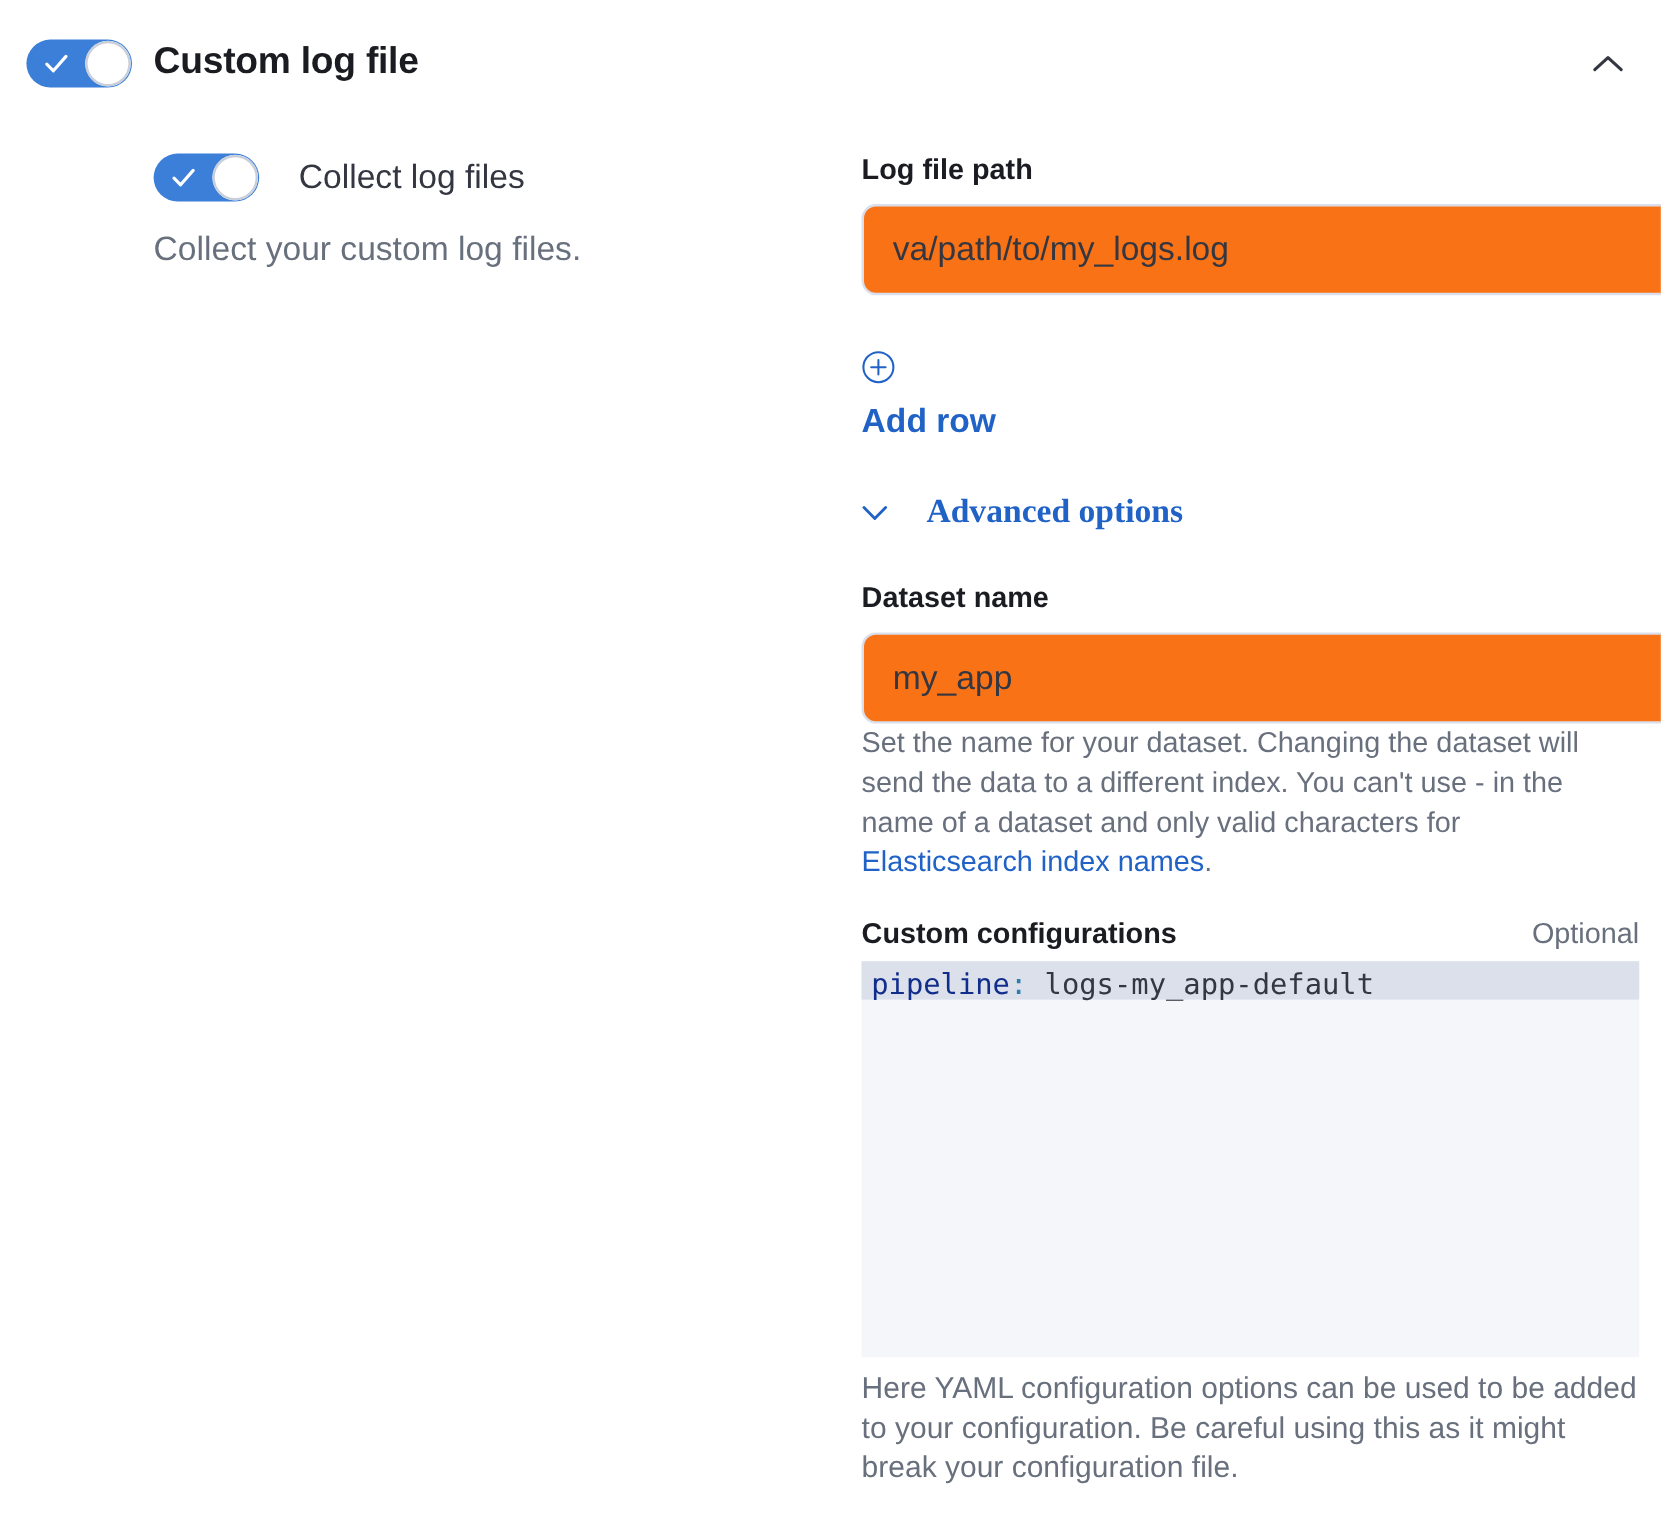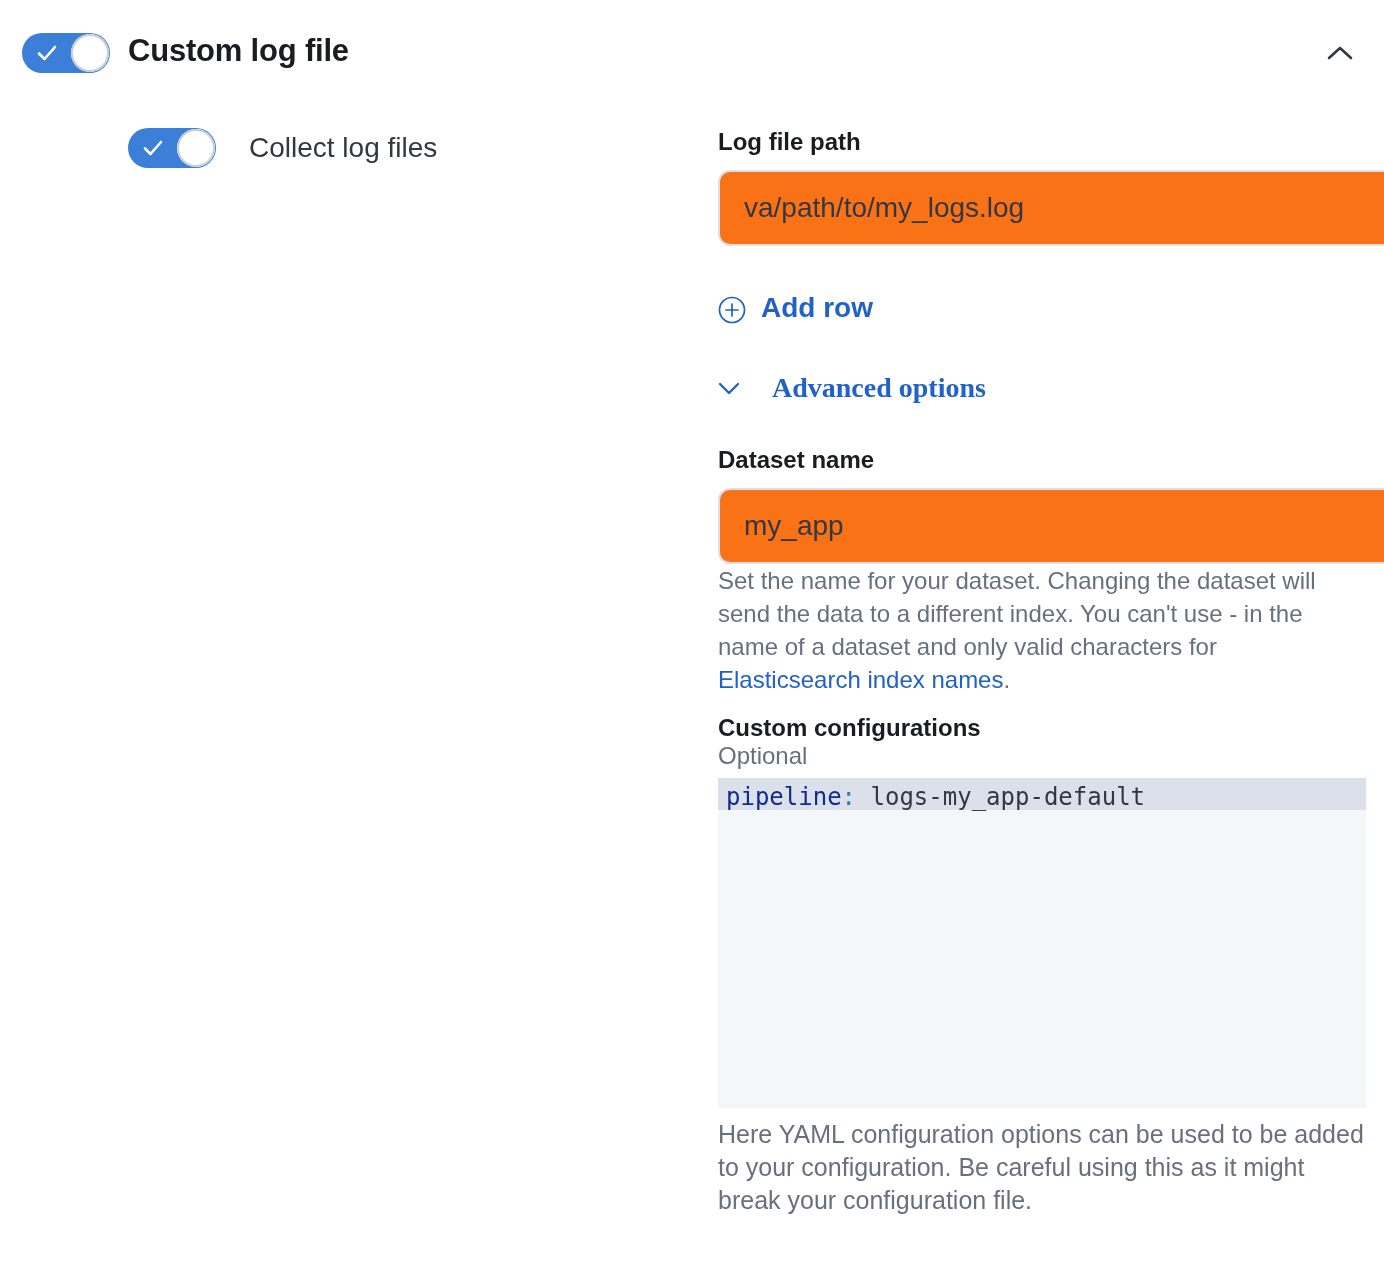--- a/index.html
+++ b/index.html
@@ -70,25 +70,25 @@
     display:block; width:684px; height:76px;
     margin-top:14px; padding:0 24px;
     font-family:"Liberation Sans", sans-serif;
     font-size:28px; color:var(--text-body, #343741);
     background:#f97316;
     border:2px solid #dadfeb; border-radius:12px;
     outline:none;
   }
   .add-row {
     margin-top:46px;
-    display:inline-flex; align-items:flex-end; gap:15px;
+    display:inline-flex; align-items:flex-start; gap:15px;
     background:none; border:none; cursor:pointer;
     color:var(--primary-blue, #2062c6);
     font-family:"Liberation Sans", sans-serif;
-    font-size:28px; font-weight:700;
+    font-size:28px; font-weight:700;flex-direction:column;
   }
   .help-text {
     margin-top:22px;
     font-size:25px; color:var(--text-subdued, #69707d);
   }
   .advanced-link {
     margin-top:44px;
     display:inline-flex; align-items:center; gap:32px;
     background:none; border:none; cursor:pointer;
     color:var(--primary-blue, #2062c6);
@@ -99,22 +99,22 @@
   .dataset-help {
     margin-top:0; width:648px;
     font-size:24px; line-height:33px;
     color:var(--text-subdued, #69707d);
   }
   .dataset-help a {
     color:var(--primary-blue, #2062c6);
     text-decoration:none; cursor:pointer;
   }
   .config-header {
-    margin-top:18px;
-    display:flex; align-items:baseline; justify-content:space-between;flex-direction:column;
+    margin-top:30px;
+    display:flex; align-items:baseline; justify-content:space-between;
   }
   .optional-label {
     font-size:24px; color:var(--text-subdued, #69707d);
   }
   .code-editor {
     margin-top:8px; width:648px; height:330px;
     background:#f4f6fa;
     font-family:"DejaVu Sans Mono", monospace;
     font-size:24px;
     cursor:text;
@@ -158,20 +158,21 @@
     <div class="col-left">
       <div class="stream-toggle-row">
         <div class="switch" role="switch" aria-checked="true">
           <svg class="check-svg" viewBox="0 0 24 20">
             <path d="M4 10.5l5.5 5.5L20 4" fill="none" stroke="#ffffff" stroke-width="2.6" stroke-linecap="round" stroke-linejoin="round"></path>
           </svg>
           <span class="knob"></span>
         </div>
         <span class="stream-toggle-label">Collect log files</span>
       </div>
+      <p class="stream-description">Collect your custom log files.</p>
     </div>
 
     <div class="col-right">
 
       <div class="field-label">Log file path</div>
       <input class="text-input" type="text" value="va/path/to/my_logs.log" style="">
 
       <div>
         <button class="add-row">
           <svg width="28" height="28" viewBox="0 0 28 28">

